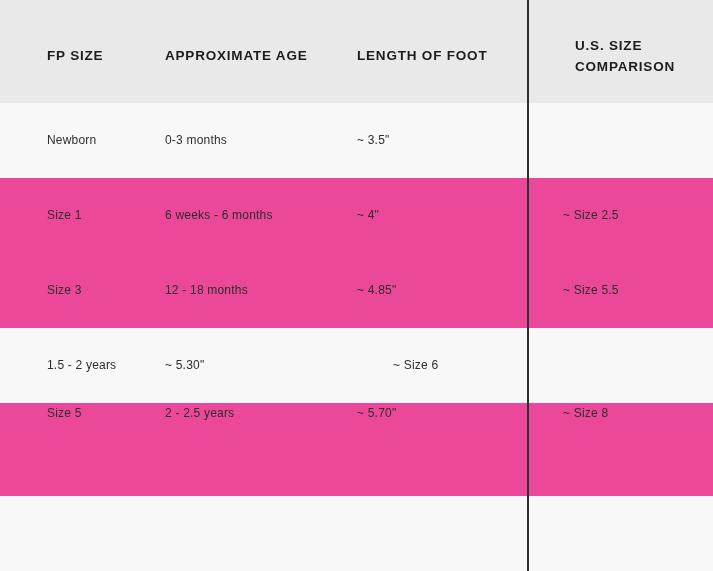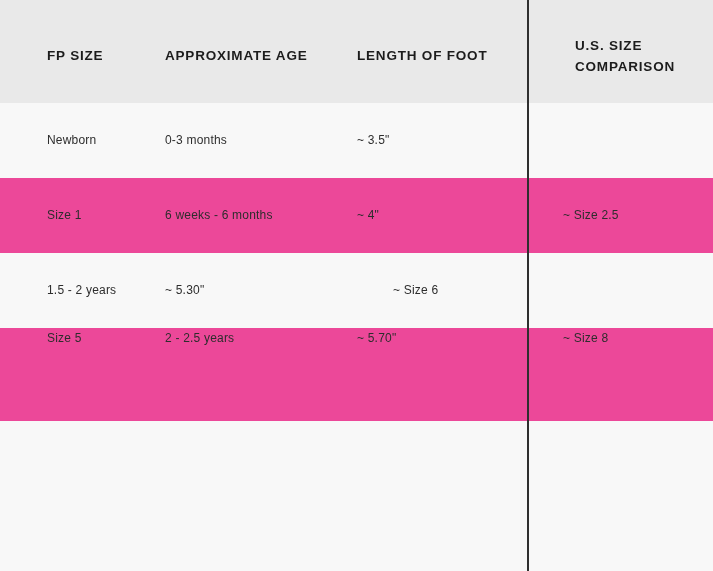--- a/index.html
+++ b/index.html
@@ -79,20 +79,26 @@
   </div>
 
   <div class="row body gray">
     <div class="cell">Size 1</div>
     <div class="cell">6 weeks - 6 months</div>
     <div class="cell">~ 4"</div>
     <div class="cell us">~ Size 2.5</div>
   </div>
 
 
+  <div class="row body gray">
+    <div class="cell">Size 3</div>
+    <div class="cell">12 - 18 months</div>
+    <div class="cell">~ 4.85"</div>
+    <div class="cell us">~ Size 5.5</div>
+  </div>
 
   <div class="row body light">
     <div class="cell">1.5 - 2 years</div>
     <div class="cell">~ 5.30"</div>
     <div class="cell us">~ Size 6</div>
   </div>
 
   <div class="row body gray last">
     <div class="cell">Size 5</div>
     <div class="cell">2 - 2.5 years</div>

